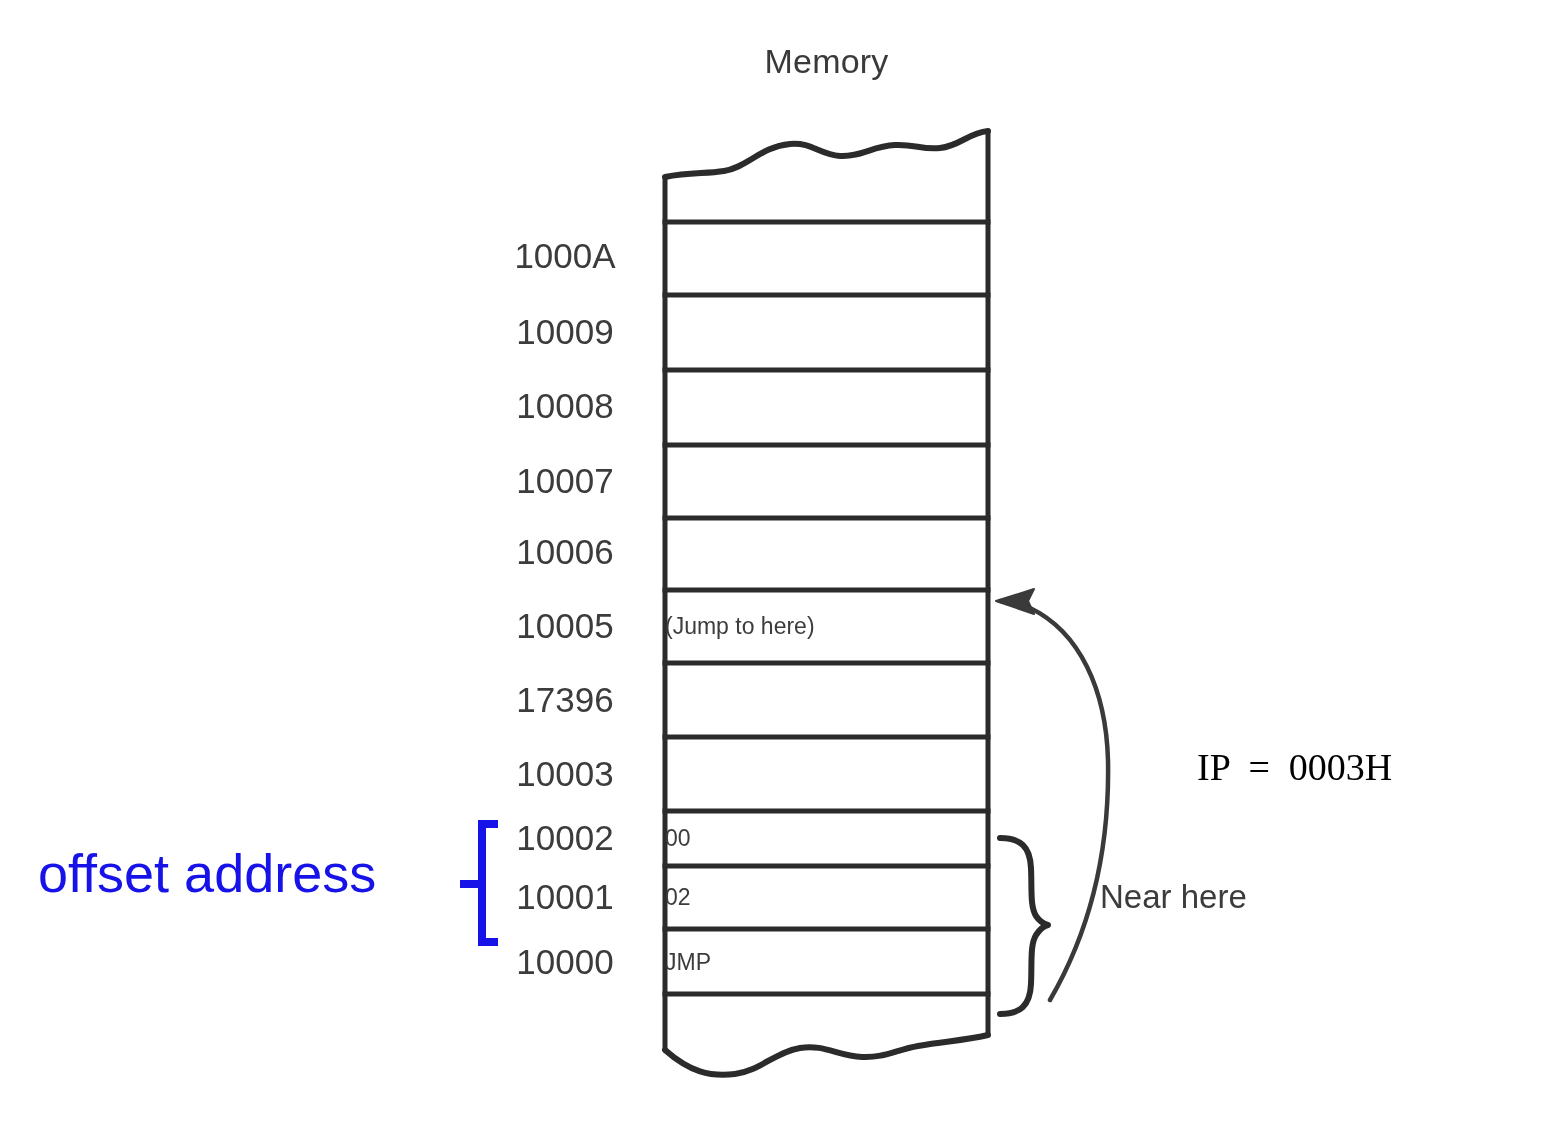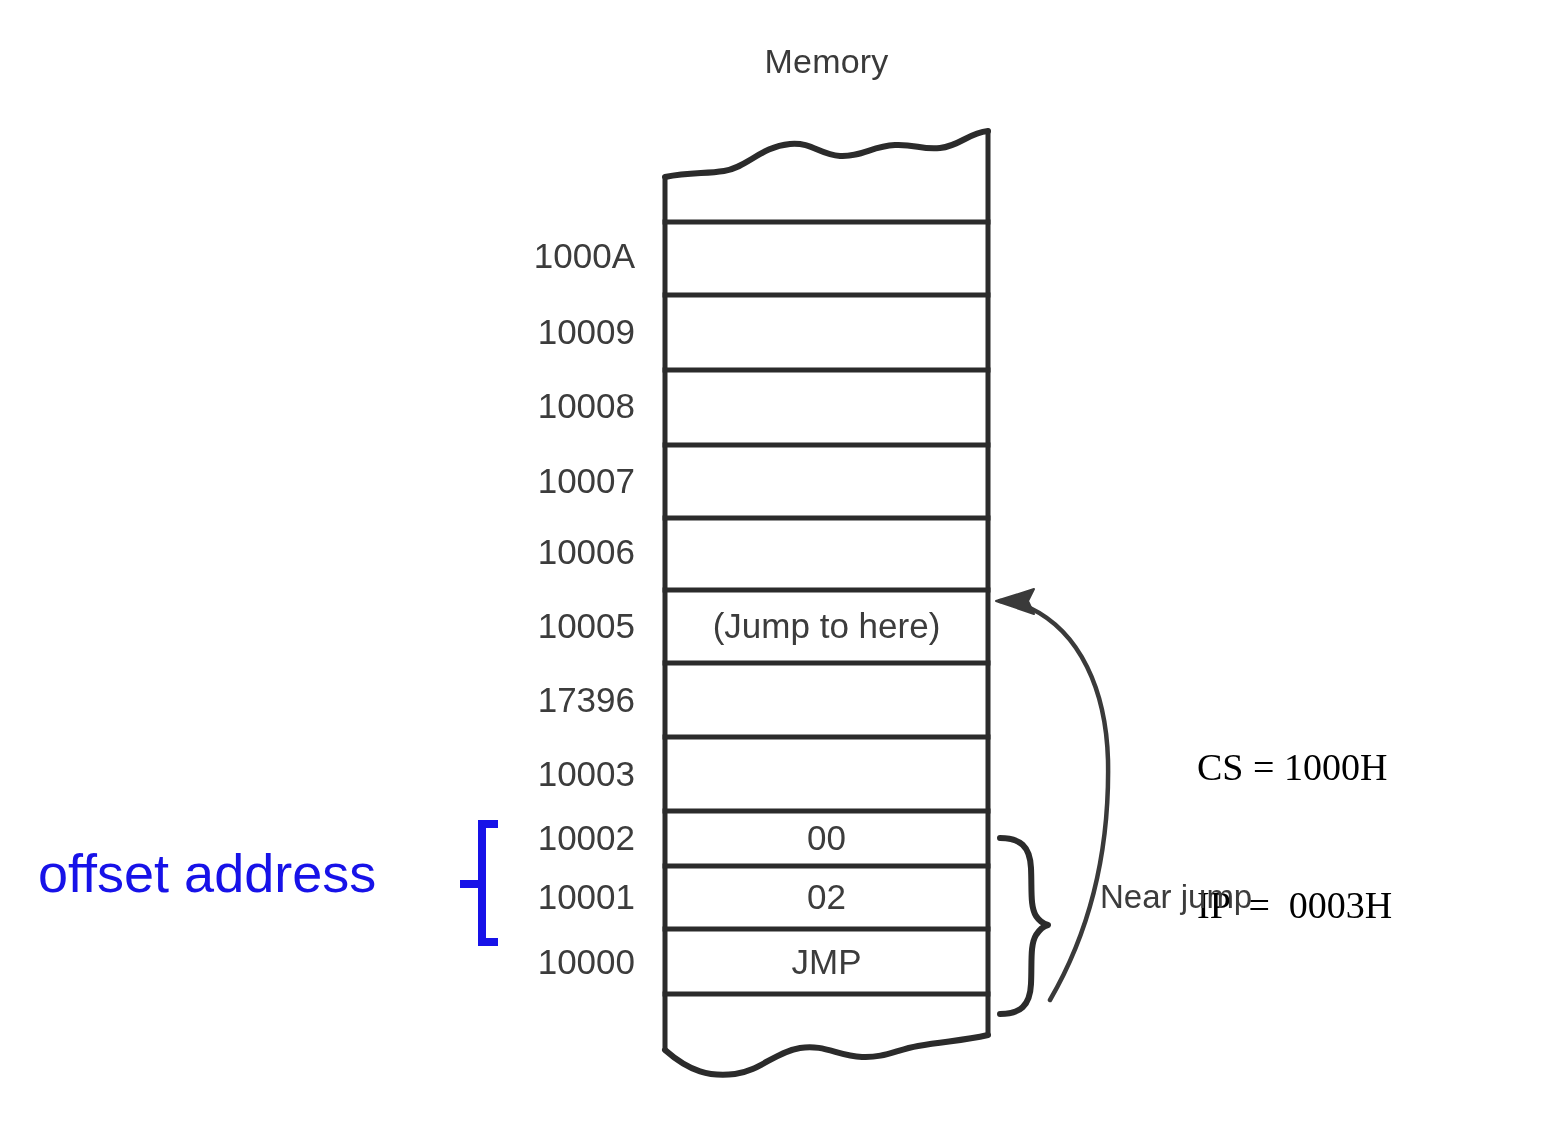--- a/index.html
+++ b/index.html
@@ -42,36 +42,35 @@
     letter-spacing: 0.2px;
     color: #3a3a3a;
     white-space: nowrap;
   }
 
   
   .addr-label {
     position: absolute;
     left: 495px;
     width: 140px;
-    text-align: right;
+    text-align: center;
     font-family: "Liberation Sans", sans-serif;
     font-size: 35px;
     color: #3c3c3c;
     line-height: 40px;
     white-space: nowrap;
   }
 
   
   .cell-value {
     position: absolute;
     left: 665px;
     width: 323px;
-    text-align: center;
-    font-family: "Liberation Sans", sans-serif;
-    font-size: 35px;
+    font-family: "Liberation Sans", sans-serif;
+    font-size: 23px;
     color: #3c3c3c;
     line-height: 40px;
     white-space: nowrap;
   }
 
   
   #register-notes {
     position: absolute;
     left: 1197px;
     top: 652px;
@@ -185,22 +184,21 @@
   <div class="addr-label" style="top:818px">10002</div>
   <div class="addr-label" style="top:877px">10001</div>
   <div class="addr-label" style="top:942px">10000</div>
 
   <div class="cell-value" style="top:606px">(Jump to here)</div>
   <div class="cell-value" style="top:818px">00</div>
   <div class="cell-value" style="top:877px">02</div>
   <div class="cell-value" style="top:942px">JMP</div>
 
   <div id="register-notes">
-    <span class="note-line">CS = 1000H</span>
     <span class="note-line">IP  =  0003H</span>
     
   </div>
 
-  <div id="near-jump-label">Near jump</div>
+  <div id="near-jump-label">Near here</div>
 
   <div id="offset-address-label">offset address</div>
 
 </div>
 
 </body></html>

